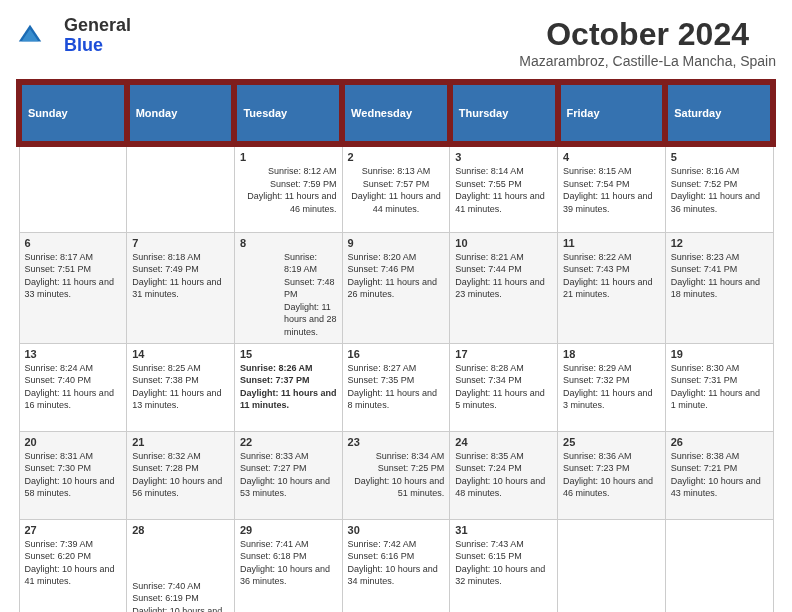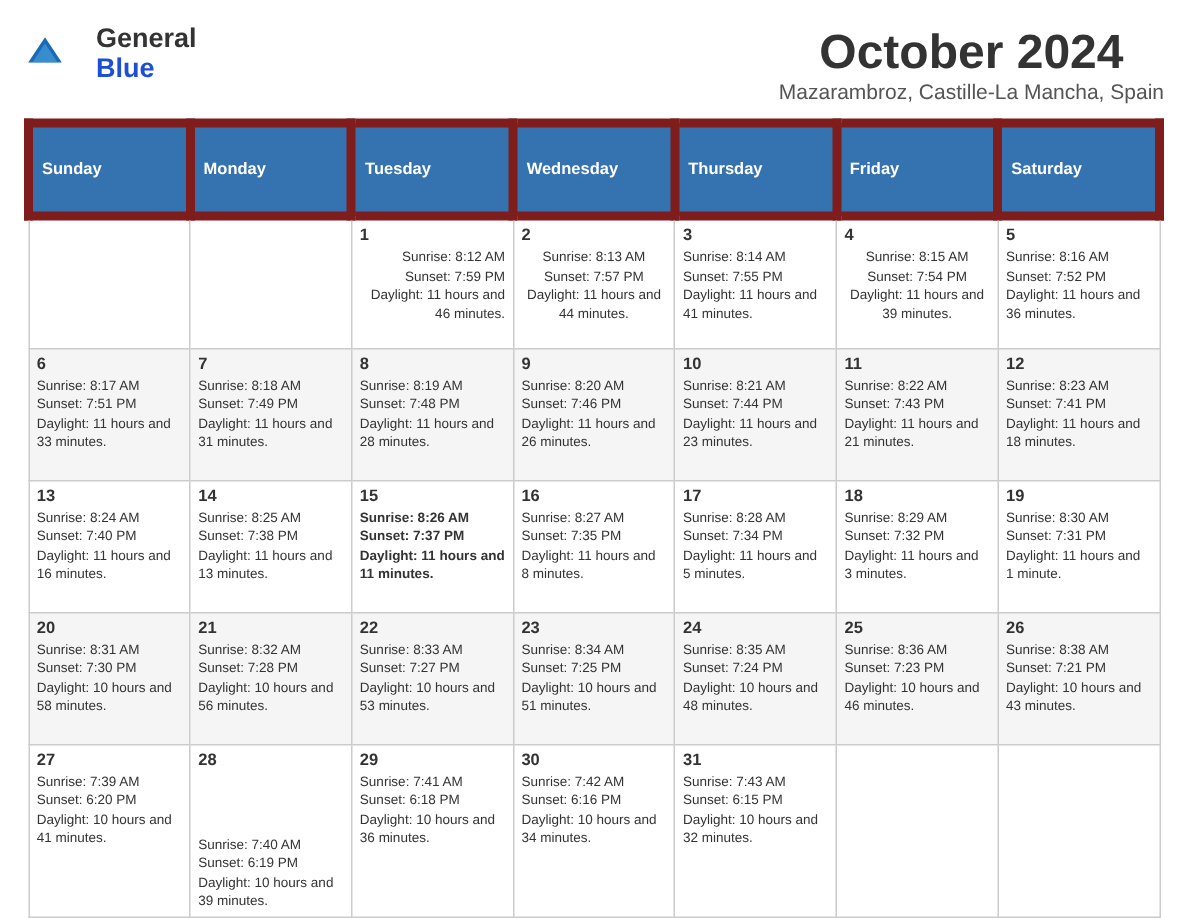--- a/index.html
+++ b/index.html
@@ -140,21 +140,21 @@
 Daylight: 11 hours and 44 minutes.</div>
         </td>
         <td>
           <span class="day-num">3</span>
           <div class="cell-info" style="white-space: pre-line;">Sunrise: 8:14 AM
 Sunset: 7:55 PM
 Daylight: 11 hours and 41 minutes.</div>
         </td>
         <td>
           <span class="day-num">4</span>
-          <div class="cell-info" style="white-space: pre-line; text-align: center;">Sunrise: 8:15 AM
+          <div class="cell-info" style="white-space: pre-line;">Sunrise: 8:15 AM
 Sunset: 7:54 PM
 Daylight: 11 hours and 39 minutes.</div>
         </td>
         <td>
           <span class="day-num">5</span>
           <div class="cell-info" style="white-space: pre-line;">Sunrise: 8:16 AM
 Sunset: 7:52 PM
 Daylight: 11 hours and 36 minutes.</div>
         </td>
       </tr>
@@ -166,21 +166,21 @@
 Daylight: 11 hours and 33 minutes.</div>
         </td>
         <td>
           <span class="day-num">7</span>
           <div class="cell-info" style="white-space: pre-line;">Sunrise: 8:18 AM
 Sunset: 7:49 PM
 Daylight: 11 hours and 31 minutes.</div>
         </td>
         <td>
           <span class="day-num">8</span>
-          <div class="cell-info" style="white-space: pre-line;">Sunrise: 8:19 AM
+          <div class="cell-info" style="white-space: pre-line; margin-left: 44px;">Sunrise: 8:19 AM
 Sunset: 7:48 PM
 Daylight: 11 hours and 28 minutes.</div>
         </td>
         <td>
           <span class="day-num">9</span>
           <div class="cell-info" style="white-space: pre-line;">Sunrise: 8:20 AM
 Sunset: 7:46 PM
 Daylight: 11 hours and 26 minutes.</div>
         </td>
         <td>
@@ -260,21 +260,21 @@
 Daylight: 10 hours and 56 minutes.</div>
         </td>
         <td>
           <span class="day-num">22</span>
           <div class="cell-info" style="white-space: pre-line;">Sunrise: 8:33 AM
 Sunset: 7:27 PM
 Daylight: 10 hours and 53 minutes.</div>
         </td>
         <td>
           <span class="day-num">23</span>
-          <div class="cell-info" style="white-space: pre-line;">Sunrise: 8:34 AM
+          <div class="cell-info" style="white-space: pre-line; text-align: right;">Sunrise: 8:34 AM
 Sunset: 7:25 PM
 Daylight: 10 hours and 51 minutes.</div>
         </td>
         <td>
           <span class="day-num">24</span>
           <div class="cell-info" style="white-space: pre-line;">Sunrise: 8:35 AM
 Sunset: 7:24 PM
 Daylight: 10 hours and 48 minutes.</div>
         </td>
         <td>

